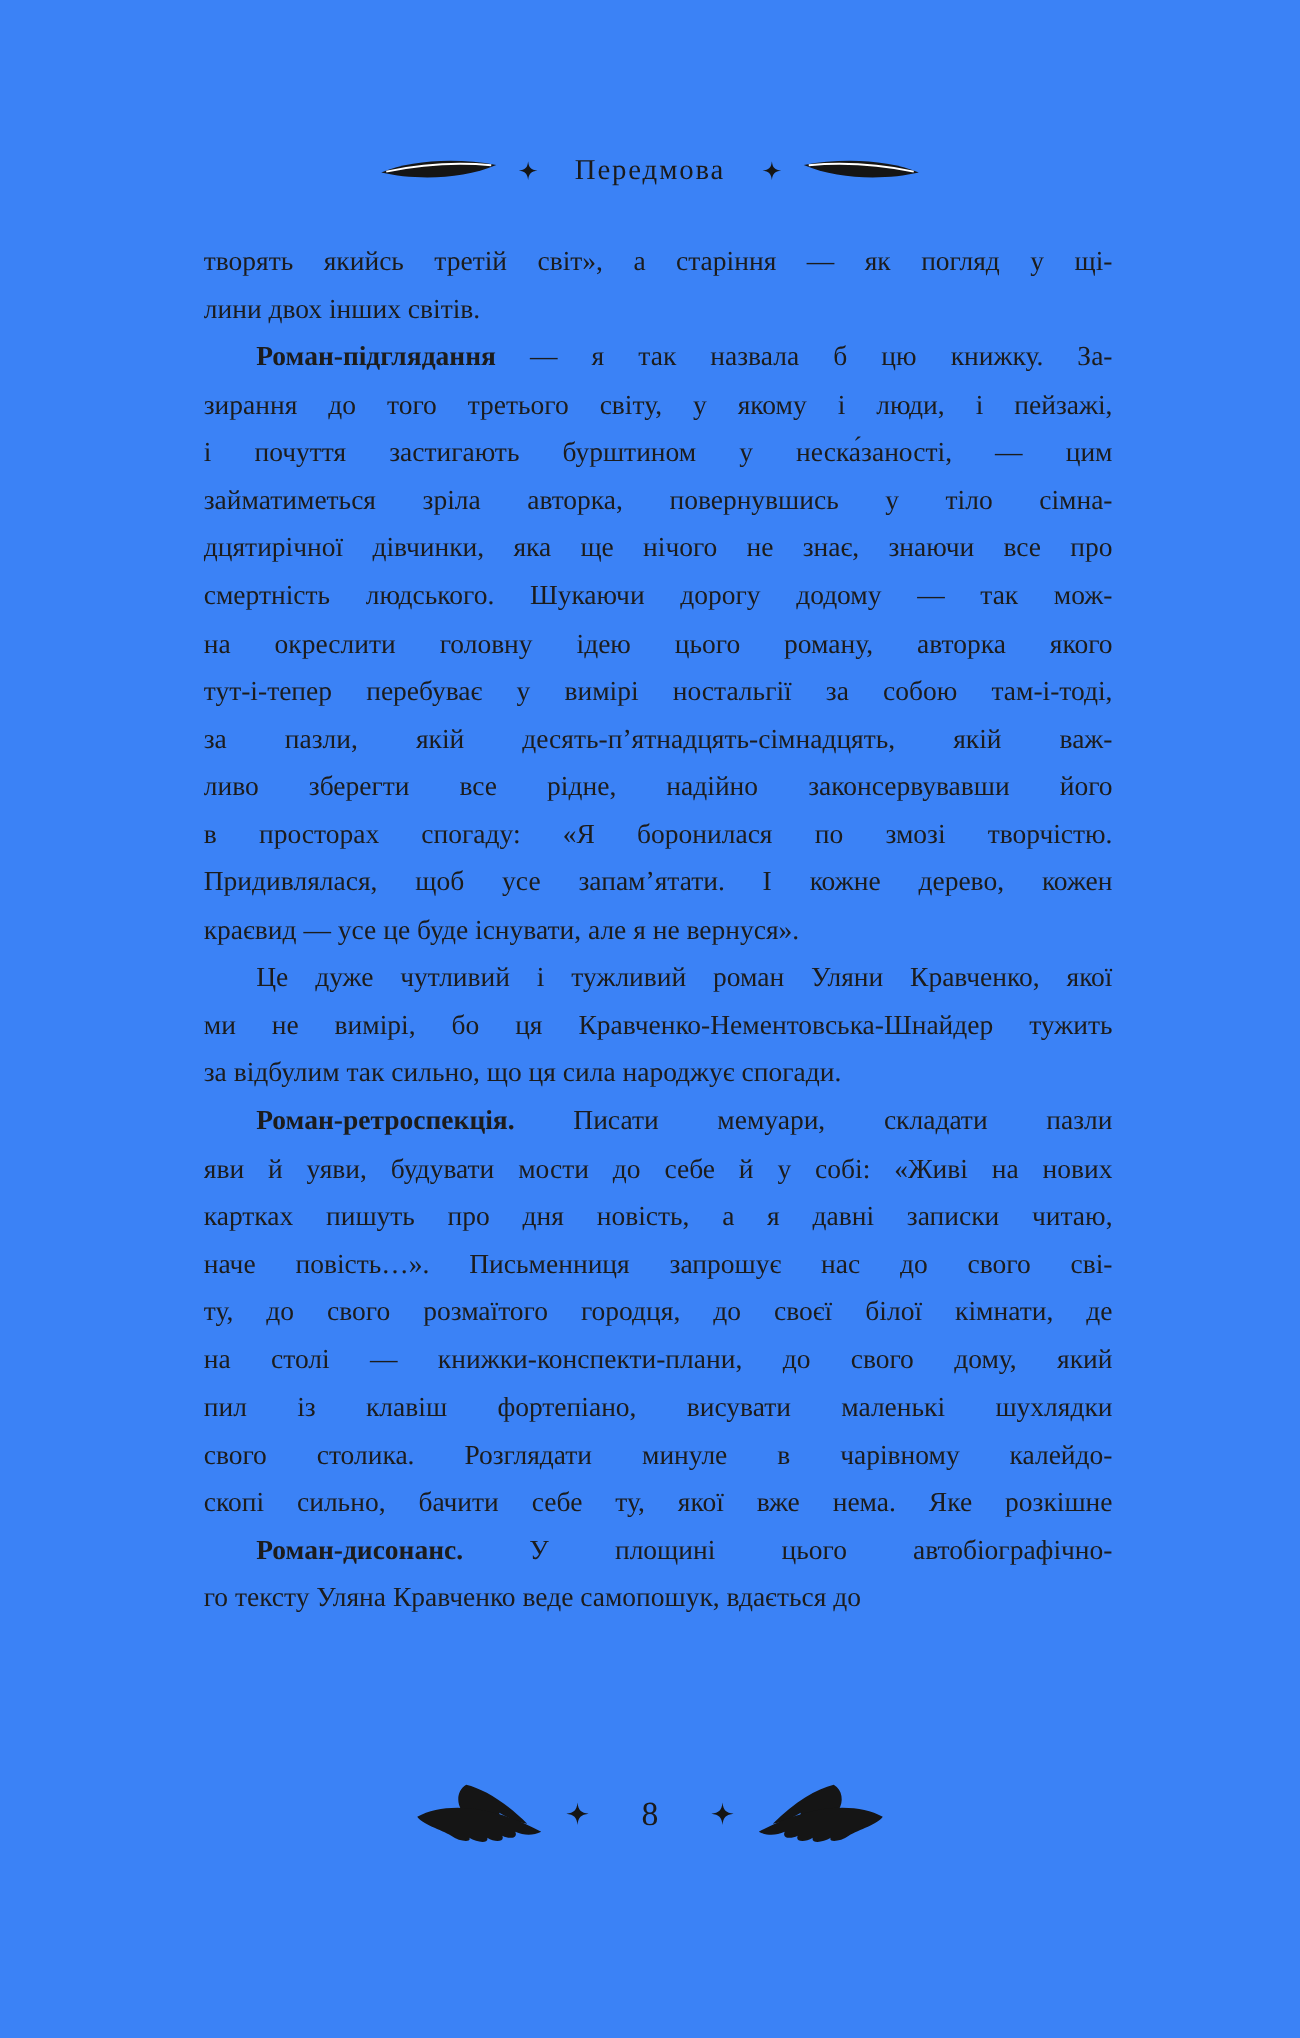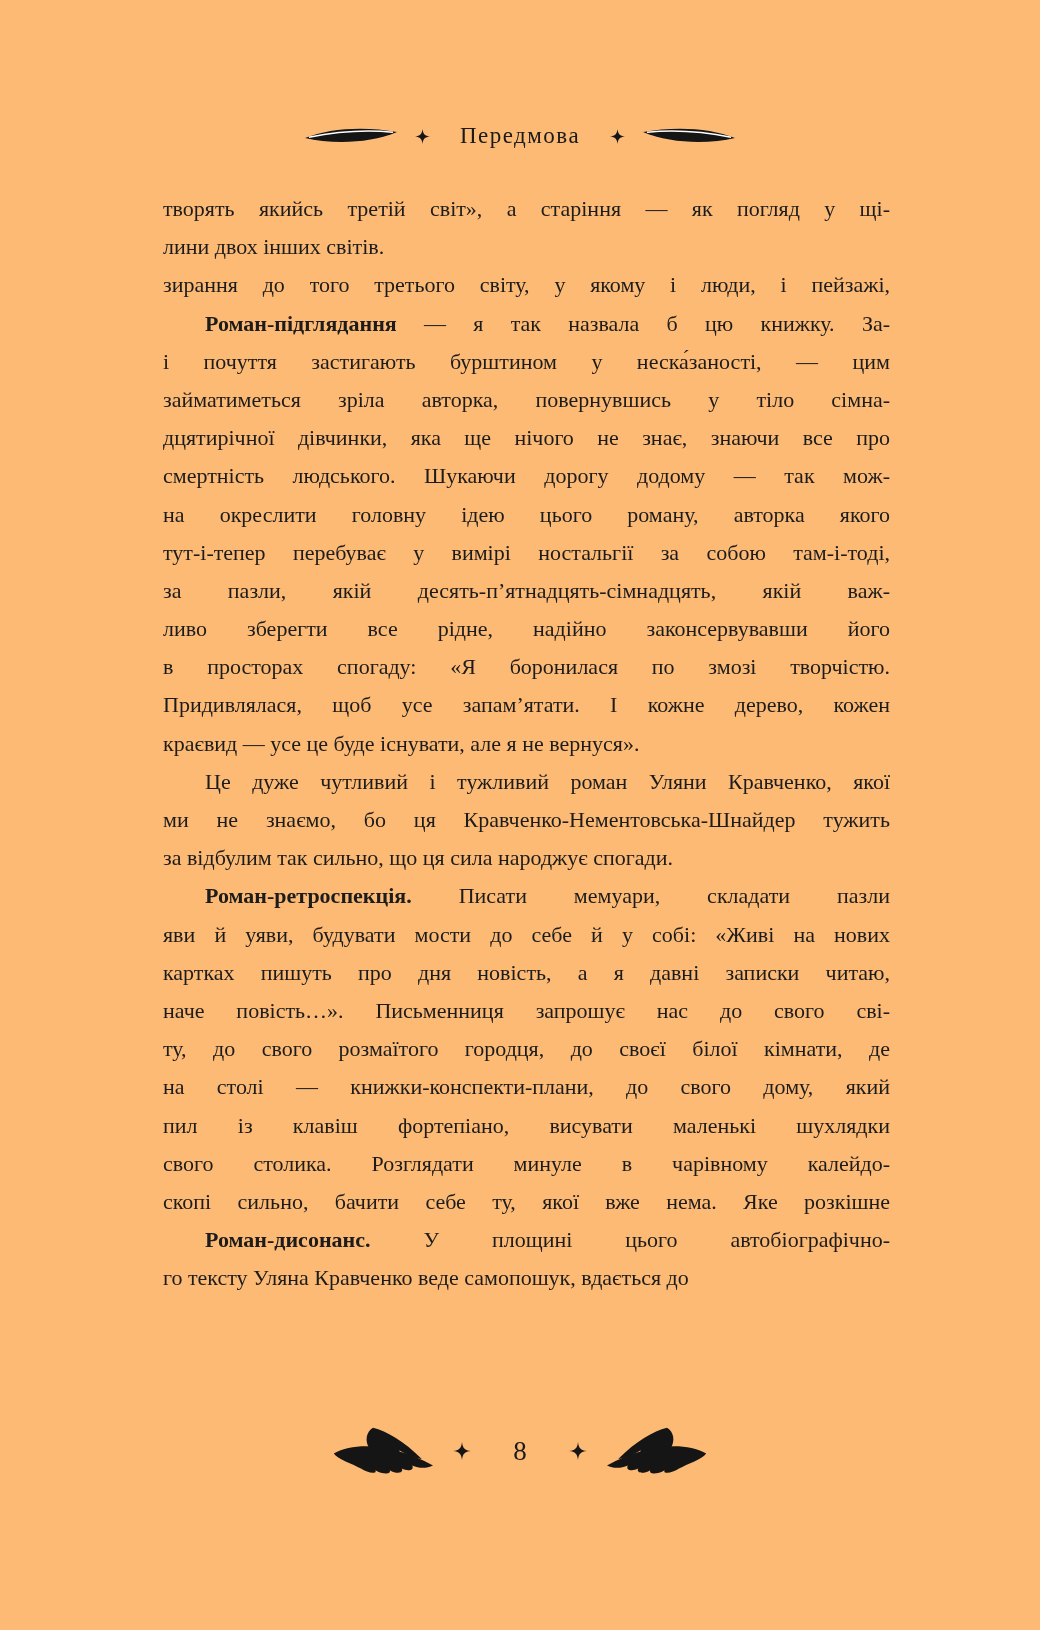--- a/index.html
+++ b/index.html
@@ -1,21 +1,21 @@
 <!DOCTYPE html>
 <html lang="uk"><head>
 <meta charset="utf-8">
 <style>
   * { margin: 0; padding: 0; box-sizing: border-box; }
   html, body { background: #ffffff; }
   .page {
     position: relative;
     width: 1040px;
     height: 1630px;
-    background: #fdba74;
+    background: #3b82f6;
     font-family: "Liberation Serif", "DejaVu Serif", serif;
     color: #1a1a1a;
     overflow: hidden;
   }
   
   .chapter-header {
     position: absolute;
     top: 116px;
     left: 0;
     width: 100%;
@@ -102,35 +102,35 @@
       <svg viewBox="0 0 96 22" width="96" height="22">
         <path d="M2,13 C26,3 62,1 94,7 C66,19 28,19 2,13 Z" fill="#151515"></path>
         <path d="M6,12.3 C34,6.5 64,4.8 90,7.2" stroke="#ffffff" stroke-width="1.6" fill="none"></path>
       </svg>
     </span>
   </div>
 
   <div class="body-text">
       <div class="line">творять якийсь третій світ», а старіння — як погляд у щі-</div>
       <div class="line last">лини двох інших світів.</div>
+      <div class="line indent"><b>Роман-підглядання</b> — я так назвала б цю книжку. За-</div>
       <div class="line">зирання до того третього світу, у якому і люди, і пейзажі,</div>
-      <div class="line indent"><b>Роман-підглядання</b> — я так назвала б цю книжку. За-</div>
       <div class="line">і почуття застигають бурштином у неска́заності, — цим</div>
       <div class="line">займатиметься зріла авторка, повернувшись у тіло сімна-</div>
       <div class="line">дцятирічної дівчинки, яка ще нічого не знає, знаючи все про</div>
       <div class="line">смертність людського. Шукаючи дорогу додому — так мож-</div>
       <div class="line">на окреслити головну ідею цього роману, авторка якого</div>
       <div class="line">тут-і-тепер перебуває у вимірі ностальгії за собою там-і-тоді,</div>
       <div class="line">за пазли, якій десять-п’ятнадцять-сімнадцять, якій важ-</div>
       <div class="line">ливо зберегти все рідне, надійно законсервувавши його</div>
       <div class="line">в просторах спогаду: «Я боронилася по змозі творчістю.</div>
       <div class="line">Придивлялася, щоб усе запам’ятати. І кожне дерево, кожен</div>
       <div class="line last">краєвид — усе це буде існувати, але я не вернуся».</div>
       <div class="line indent">Це дуже чутливий і тужливий роман Уляни Кравченко, якої</div>
-      <div class="line">ми не знаємо, бо ця Кравченко-Нементовська-Шнайдер тужить</div>
+      <div class="line">ми не вимірі, бо ця Кравченко-Нементовська-Шнайдер тужить</div>
       <div class="line last">за відбулим так сильно, що ця сила народжує спогади.</div>
       <div class="line indent"><b>Роман-ретроспекція.</b> Писати мемуари, складати пазли</div>
       <div class="line">яви й уяви, будувати мости до себе й у собі: «Живі на нових</div>
       <div class="line">картках пишуть про дня новість, а я давні записки читаю,</div>
       <div class="line">наче повість…». Письменниця запрошує нас до свого сві-</div>
       <div class="line">ту, до свого розмаїтого городця, до своєї білої кімнати, де</div>
       <div class="line">на столі — книжки-конспекти-плани, до свого дому, який</div>
       <div class="line">пил із клавіш фортепіано, висувати маленькі шухлядки</div>
       <div class="line">свого столика. Розглядати минуле в чарівному калейдо-</div>
       <div class="line">скопі сильно, бачити себе ту, якої вже нема. Яке розкішне</div>

